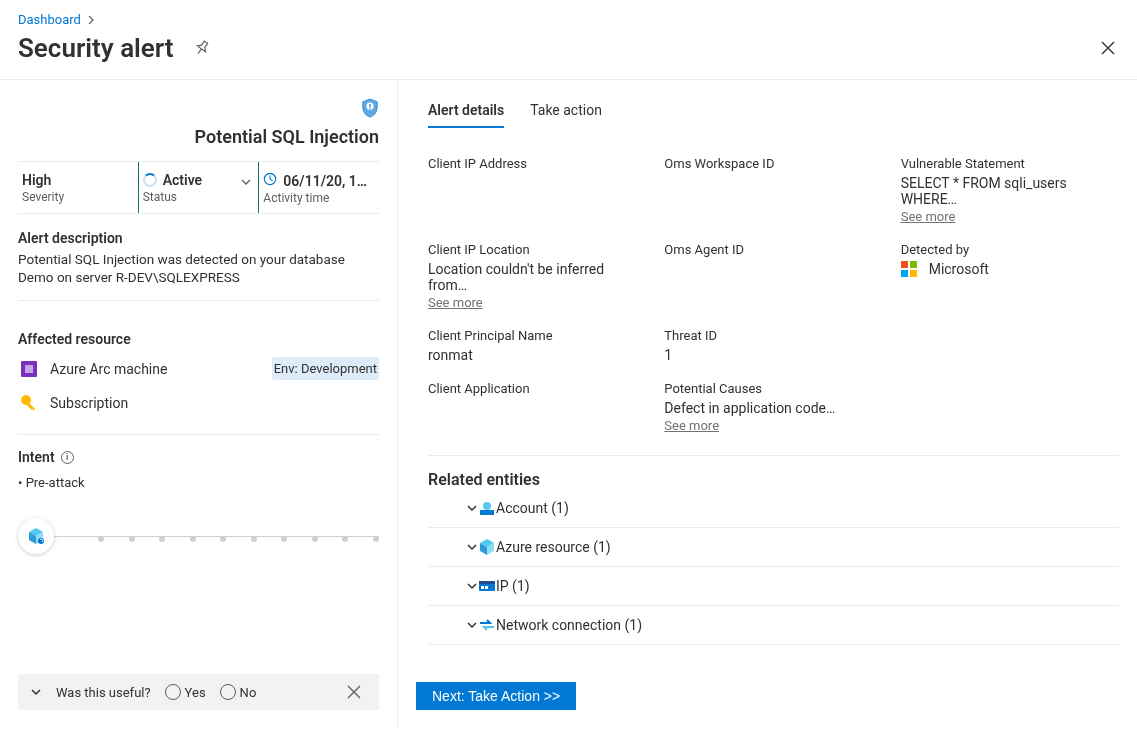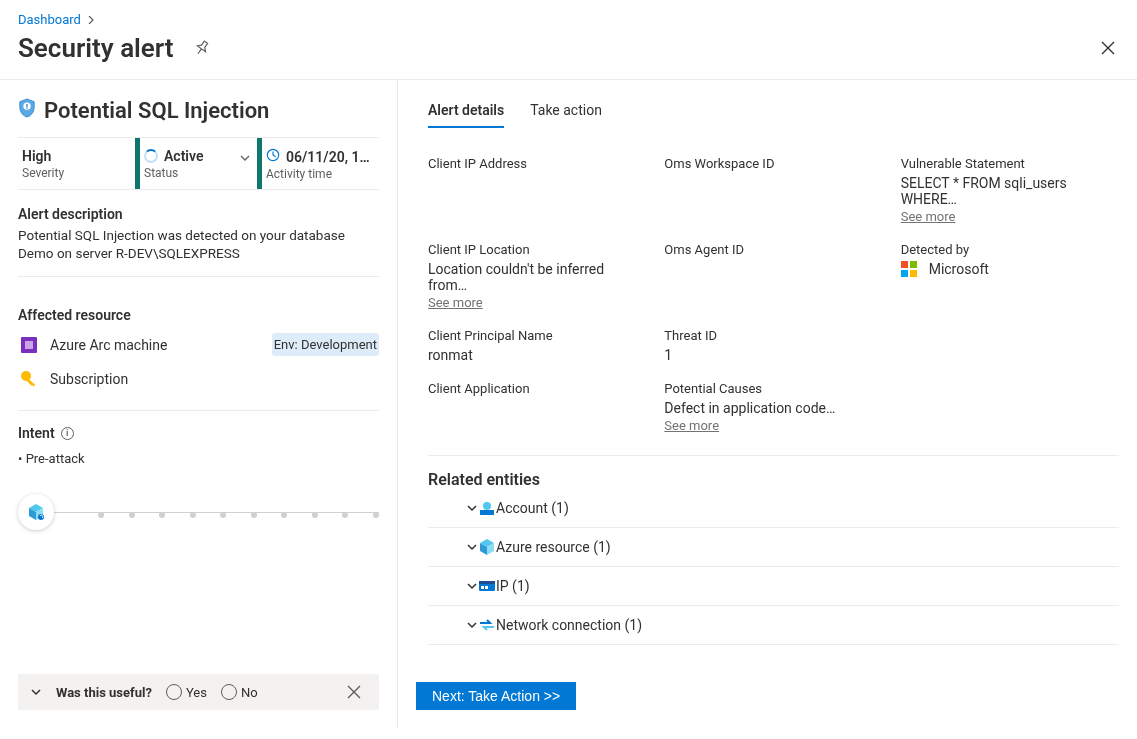--- a/index.html
+++ b/index.html
@@ -49,35 +49,36 @@
   
   .left {
     width: 398px;
     border-right: 1px solid #edebe9;
     padding: 18px 18px 0 18px;
     position: relative;
     display: flex;
     flex-direction: column;
   }
   .alert-title-row {
-    display: flex; align-items: flex-start; gap: 8px;
-    font-size: 22px; font-weight: 600;
+    display: flex; align-items: flex-end; gap: 8px;
+    font-size: 18px; font-weight: 600;
     margin-bottom: 14px;
+    flex-direction: column;
   }
   .shield-icon { width: 18px; height: 20px; }
 
   .meta-row {
     display: flex; align-items: stretch;
     border-top: 1px solid #edebe9;
     border-bottom: 1px solid #edebe9;
   }
   .meta-cell {
     flex: 1;
     padding: 10px 8px 8px 4px;
-    border-right: 5px solid #0f766e;
+    border-right: 1px solid #0f766e;
     position: relative;
   }
   .meta-cell:last-child { border-right: none; }
   .meta-val { font-size: 14px; font-weight: 600; display: flex; align-items: center; gap: 6px; }
   .meta-label { font-size: 12px; color: #605e5c; margin-top: 2px; }
   .meta-cell .chevd { position: absolute; right: 6px; top: 14px; }
 
   .spinner {
     width: 14px; height: 14px;
     border: 2px solid #c7e0f4;
@@ -132,21 +133,21 @@
   .cube { width:18px;height:18px; }
 
   .useful-bar {
     margin-top: auto;
     margin-bottom: 18px;
     background: #f3f2f1;
     padding: 10px 12px;
     display: flex; align-items: center; gap: 14px;
   }
   .useful-bar .chevd2 { width:12px;height:12px; }
-  .useful-label { font-weight:700; font-size: 13px; }
+  .useful-label { font-weight:400; font-size: 13px; }
   .radio-wrap { display:flex; align-items:center; gap:4px; font-size:13px; }
   .radio {
     width:16px;height:16px;border:1.5px solid #605e5c;border-radius:50%;
     display:inline-block; cursor:pointer;
   }
   .useful-close { margin-left:auto; background:none;border:none;cursor:pointer;font-size:18px;color:#605e5c;}
 
   
   .right {
     flex: 1;

